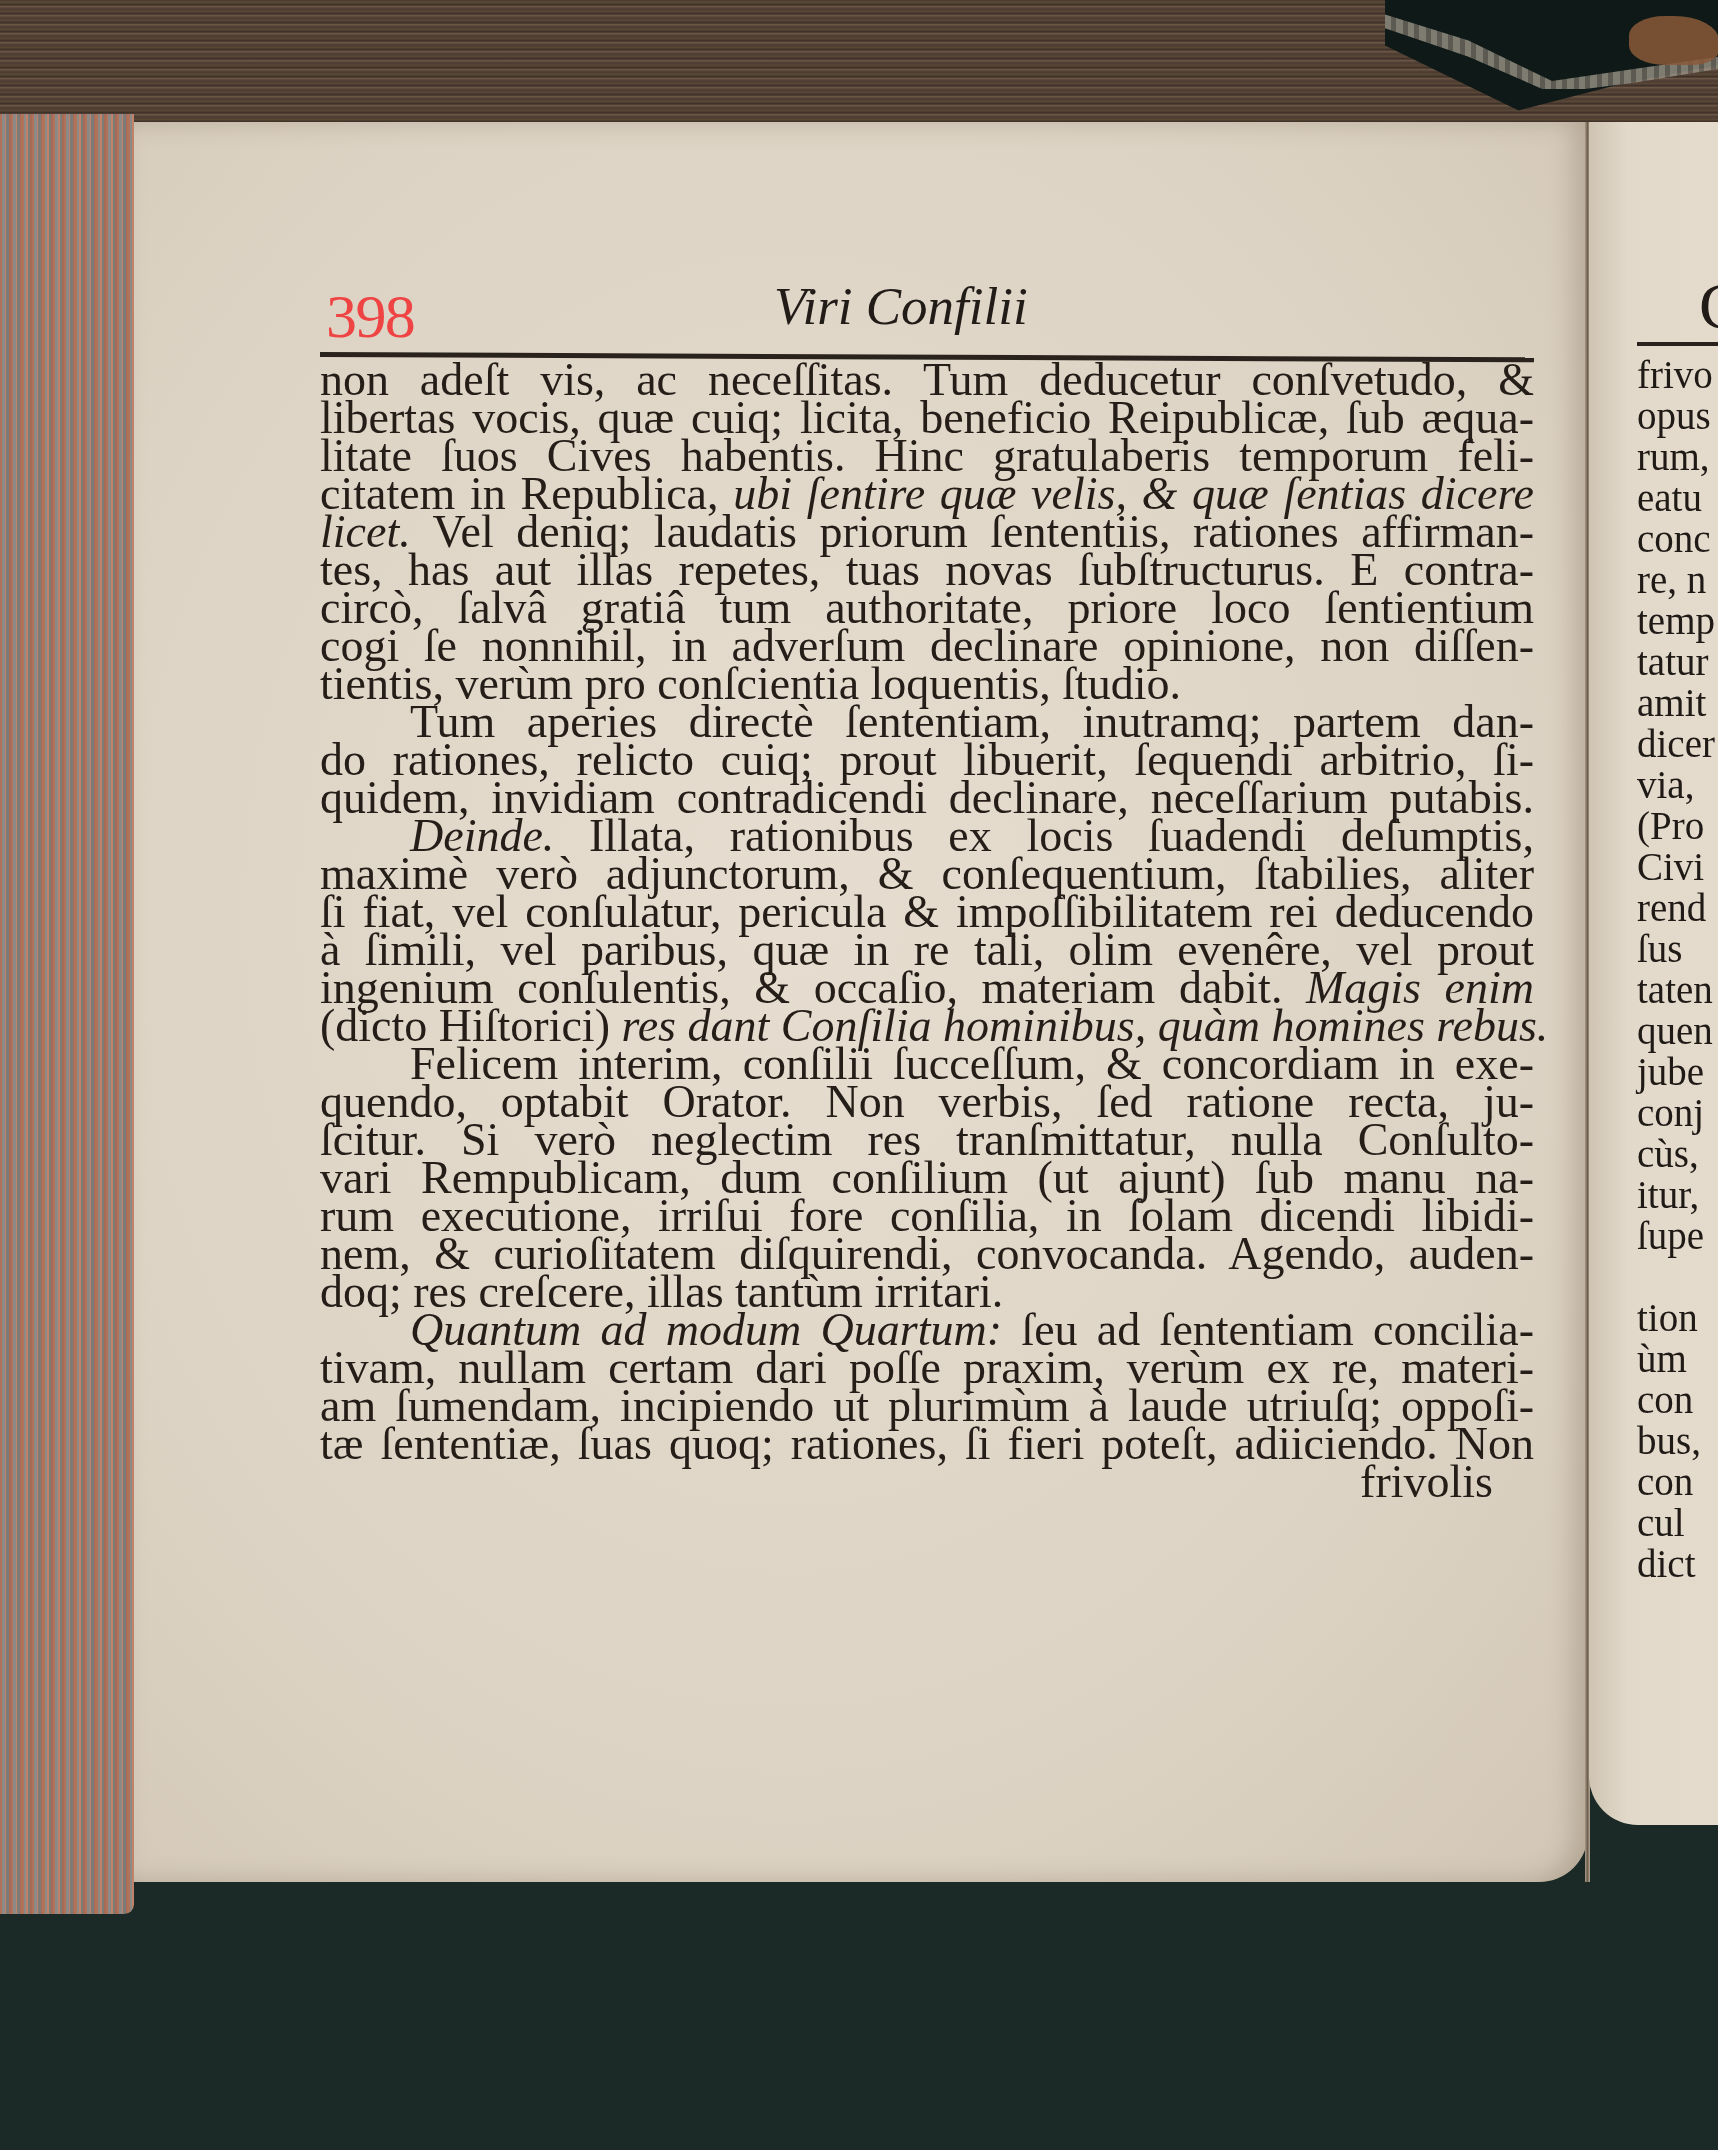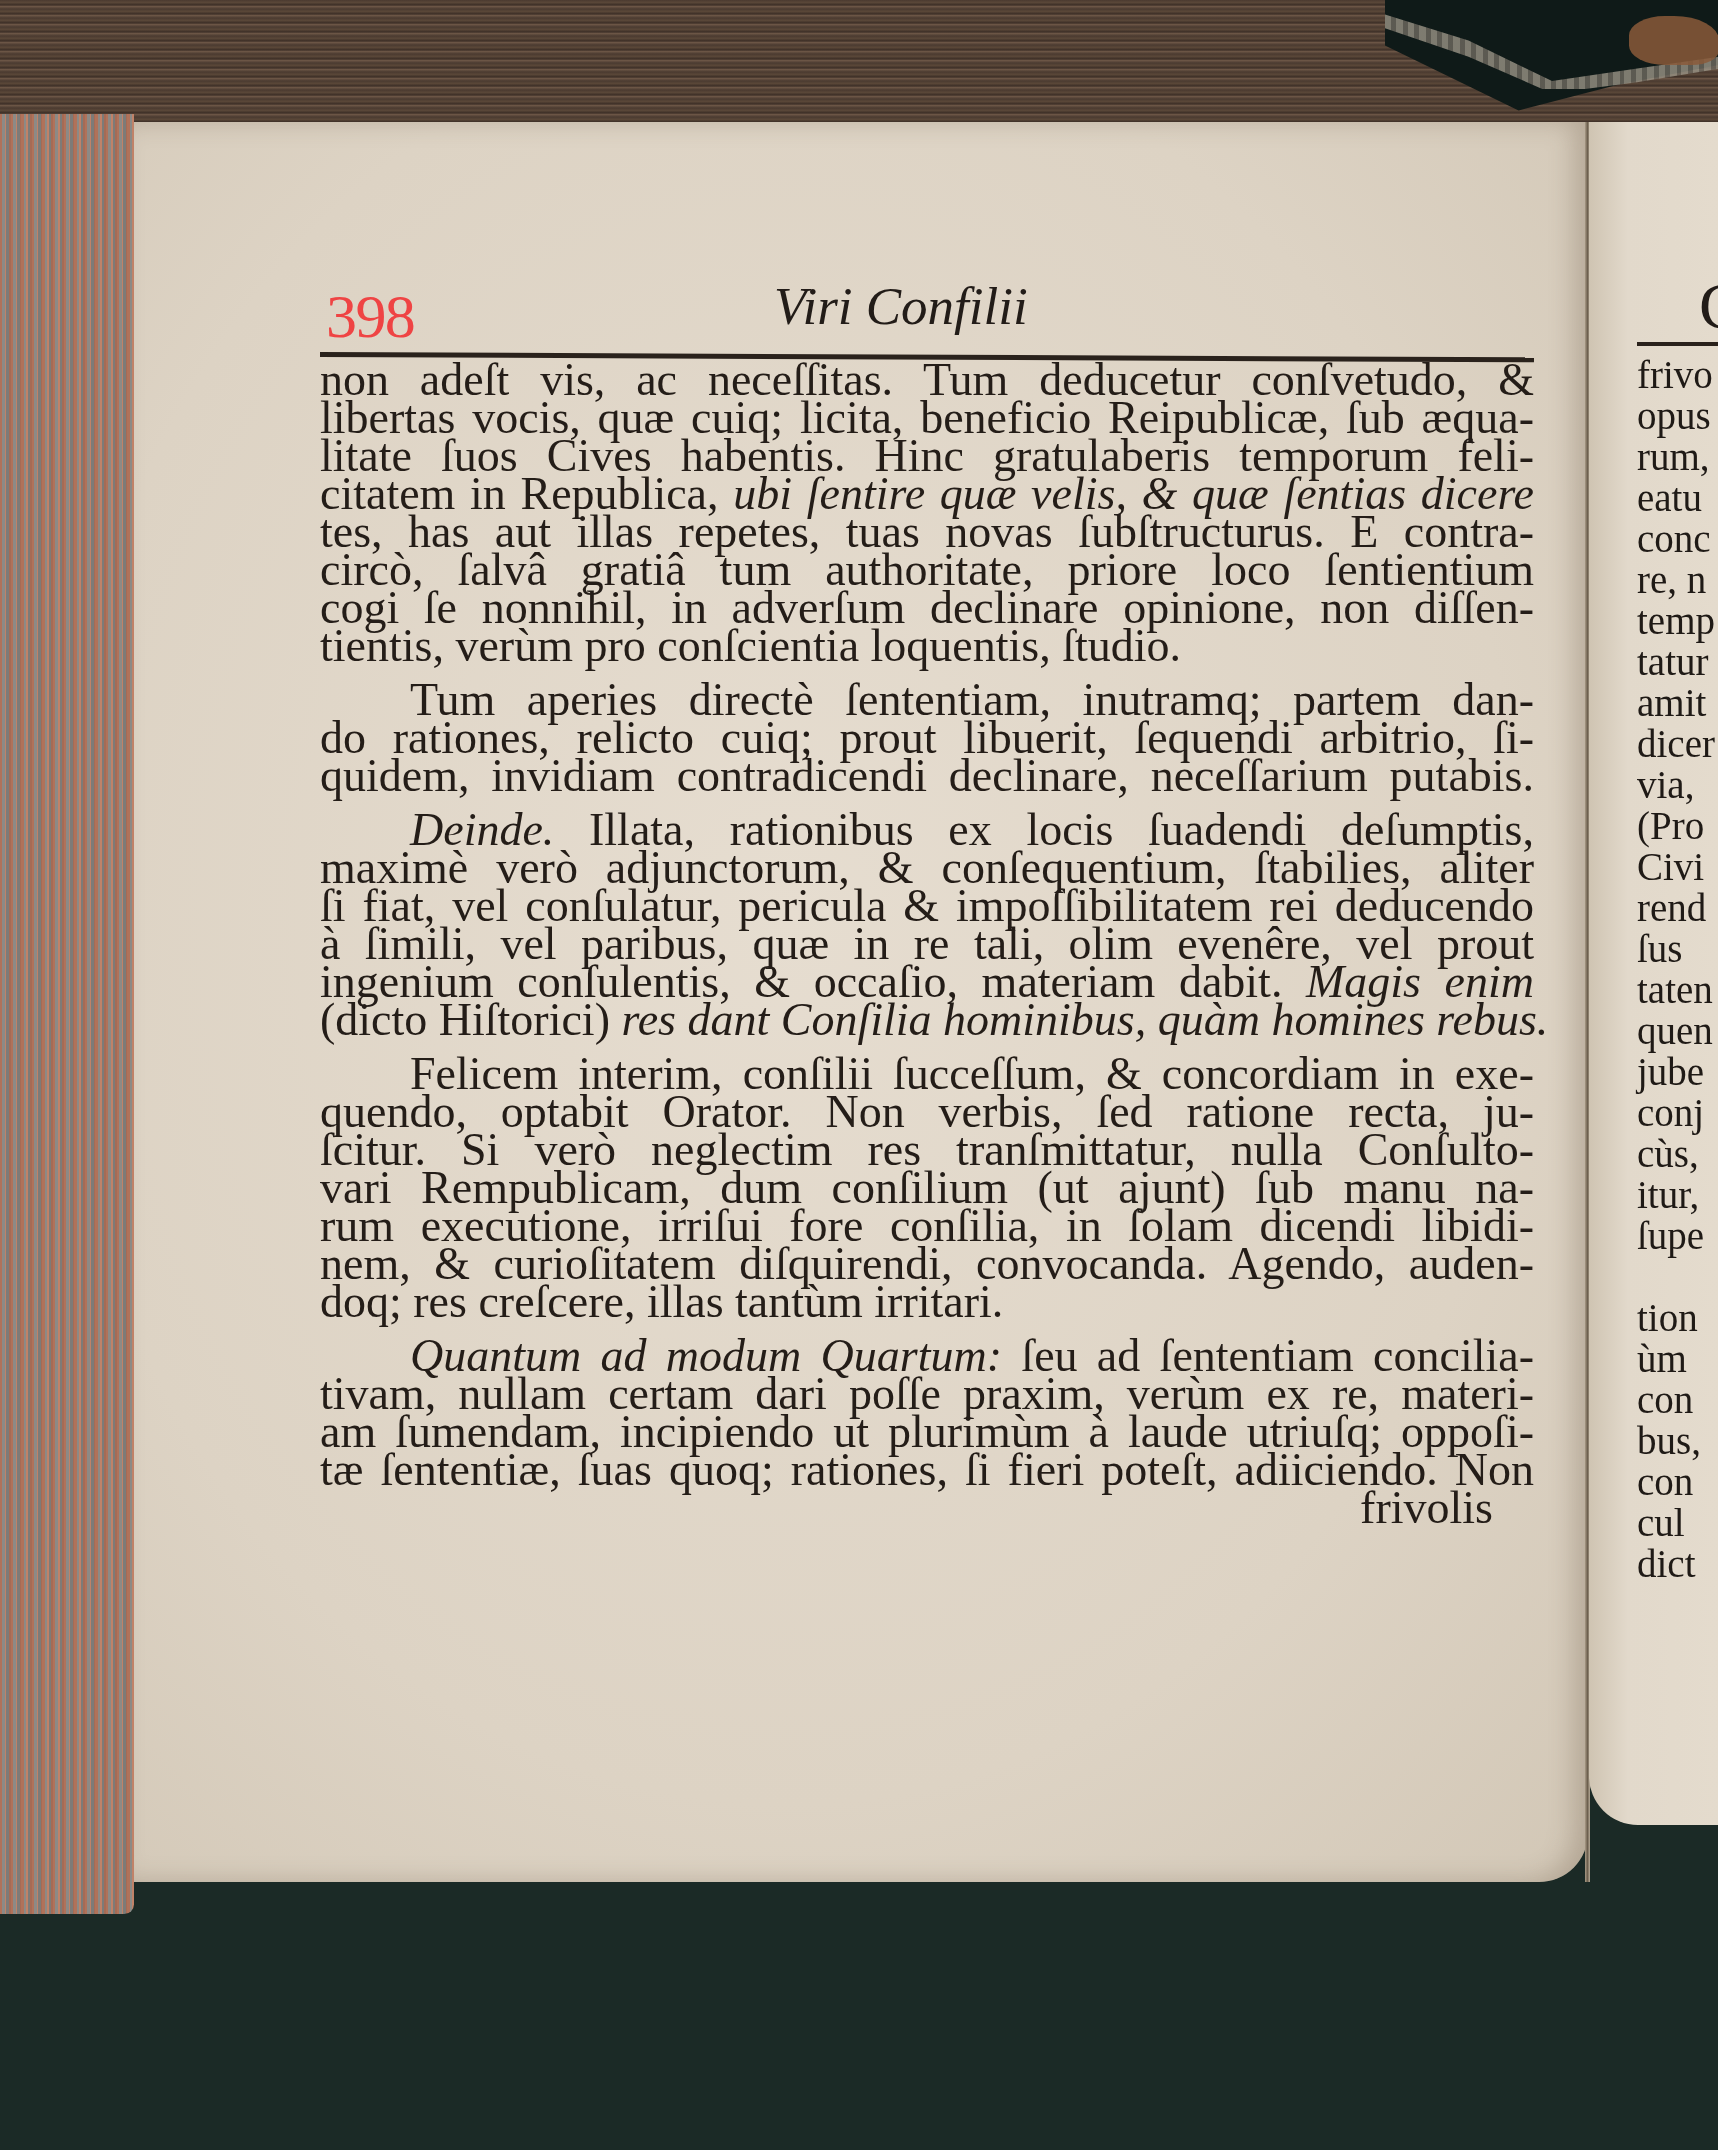--- a/index.html
+++ b/index.html
@@ -69,21 +69,21 @@
 
   
   .text-block {
     position: absolute; left: 320px; top: 361px; width: 1214px;
     font-size: 46px; line-height: 38px; color: #241d18;
     text-align: justify; text-align-last: justify;
   }
   .line { display: block; height: 38px; white-space: nowrap; overflow: visible;
           text-align: justify; text-align-last: justify; }
   .line.last { text-align-last: left; }
-  .line.indent { padding-left: 90px; margin-top: 16px; }
+  .line.indent { padding-left: 90px; }
   .line.catch { text-align-last: right; padding-right: 41px; }
   .it { font-style: italic; }
 
   
   .right-head {
     position: absolute; left: 1699px; top: 269px; font-size: 65px; color: #221c18;
   }
   .right-rule {
     position: absolute; left: 1637px; top: 342px; width: 81px; height: 4.1px; background: #2a221c;
   }
@@ -108,20 +108,21 @@
 
 <div class="page-number">398</div>
 <div class="running-title">Viri Confilii</div>
 <div class="head-rule"></div>
 
 <div class="text-block" id="text-block">
     <span class="line"><span>non adeſt vis, ac neceſſitas. Tum deducetur conſvetudo, &amp;</span></span>
     <span class="line"><span>libertas vocis, quæ cuiq; licita, beneficio Reipublicæ, ſub æqua-</span></span>
     <span class="line"><span>litate ſuos Cives habentis. Hinc gratulaberis temporum feli-</span></span>
     <span class="line"><span>citatem in Republica, </span><span class="it">ubi ſentire quæ velis, &amp; quæ ſentias dicere</span></span>
+    <span class="line"><span class="it">licet.</span><span> Vel deniq; laudatis priorum ſententiis, rationes affirman-</span></span>
     <span class="line"><span>tes, has aut illas repetes, tuas novas ſubſtructurus. E contra-</span></span>
     <span class="line"><span>circò, ſalvâ gratiâ tum authoritate, priore loco ſentientium</span></span>
     <span class="line"><span>cogi ſe nonnihil, in adverſum declinare opinione, non diſſen-</span></span>
     <span class="line last"><span>tientis, verùm pro conſcientia loquentis, ſtudio.</span></span>
     <span class="line indent"><span>Tum aperies directè ſententiam, inutramq; partem dan-</span></span>
     <span class="line"><span>do rationes, relicto cuiq; prout libuerit, ſequendi arbitrio, ſi-</span></span>
     <span class="line"><span>quidem, invidiam contradicendi declinare, neceſſarium putabis.</span></span>
     <span class="line indent"><span class="it">Deinde.</span><span> Illata, rationibus ex locis ſuadendi deſumptis,</span></span>
     <span class="line"><span>maximè verò adjunctorum, &amp; conſequentium, ſtabilies, aliter</span></span>
     <span class="line"><span>ſi fiat, vel conſulatur, pericula &amp; impoſſibilitatem rei deducendo</span></span>

